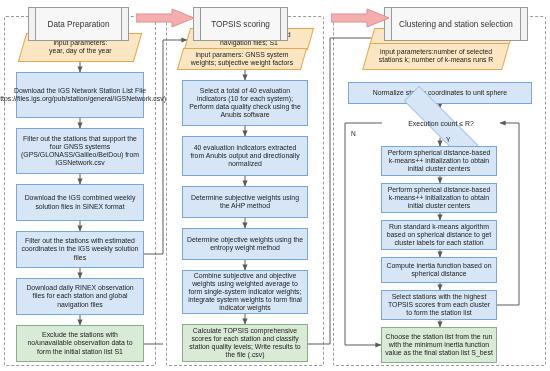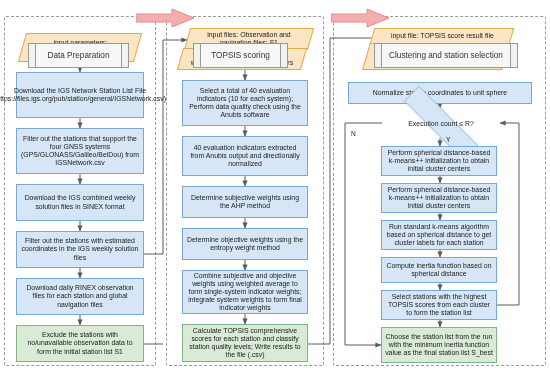--- a/index.html
+++ b/index.html
@@ -2,23 +2,23 @@
 <html><head>
 <meta charset="utf-8">
 <style>
   html,body{margin:0;padding:0;background:#fff;}
   body{width:550px;height:371px;position:relative;overflow:hidden;
        font-family:"Liberation Sans","DejaVu Sans",sans-serif;}
   #canvas{position:absolute;left:0;top:0;width:550px;height:371px;}
   svg.wires{position:absolute;left:0;top:0;width:550px;height:371px;pointer-events:none;}
 
   .panel{position:absolute;border:1.3px dashed #9a9a9a;border-radius:2px;box-sizing:border-box;}
-  .phase-head{position:absolute;height:25px;background:#f7f7f7;border:1px solid #999;
+  .phase-head{position:absolute;height:34px;background:#f7f7f7;border:1px solid #999;
        box-sizing:border-box;display:flex;align-items:center;justify-content:center;
-       font-size:8.2px;color:#333;z-index:6;margin-top:36px;}
+       font-size:8.2px;color:#333;z-index:6;}
   .phase-head .cap{position:absolute;top:0;bottom:0;width:7px;border-left:1px solid #999;
        border-right:1px solid #999;background:#f2f2f2;box-sizing:border-box;}
   .phase-head .cap.l{left:0;border-left:none;}
   .phase-head .cap.r{right:0;border-right:none;}
 
   .node{position:absolute;box-sizing:border-box;display:flex;align-items:center;
         justify-content:center;text-align:center;line-height:1.18;z-index:4;
         font-size:6.9px;color:#1a1a1a;padding:1px 3px;}
   .proc{background:#d6e6f7;border:1px solid #7aa7d1;}
   .term{background:#d9ead6;border:1px solid #86b184;}
@@ -45,21 +45,21 @@
   <div class="phase-head" style="left:28px;top:7px;width:101px;">
     <span class="cap l"></span>
     <span>Data Preparation</span>
     <span class="cap r"></span>
   </div>
   <div class="phase-head" style="left:193px;top:7px;width:95px;align-items:center;">
     <span class="cap l"></span>
     <span>TOPSIS scoring</span>
     <span class="cap r"></span>
   </div>
-  <div class="phase-head" style="left:374px;top:7px;width:144px;">
+  <div class="phase-head" style="left:384px;top:7px;width:144px;">
     <span class="cap l"></span>
     <span>Clustering and station selection</span>
     <span class="cap r"></span>
   </div>
 
   <svg class="big-arrow" style="left:136px;top:8px;" width="60" height="20" viewBox="0 0 60 20">
     <polygon points="0,6 36,6 36,1 58,10 36,19 36,14 0,14" fill="#f5aeae" stroke="#e08e8e" stroke-width="1"></polygon>
   </svg>
   <svg class="big-arrow" style="left:331px;top:8px;" width="60" height="20" viewBox="0 0 60 20">
     <polygon points="0,6 36,6 36,1 58,10 36,19 36,14 0,14" fill="#f5aeae" stroke="#e08e8e" stroke-width="1"></polygon>

